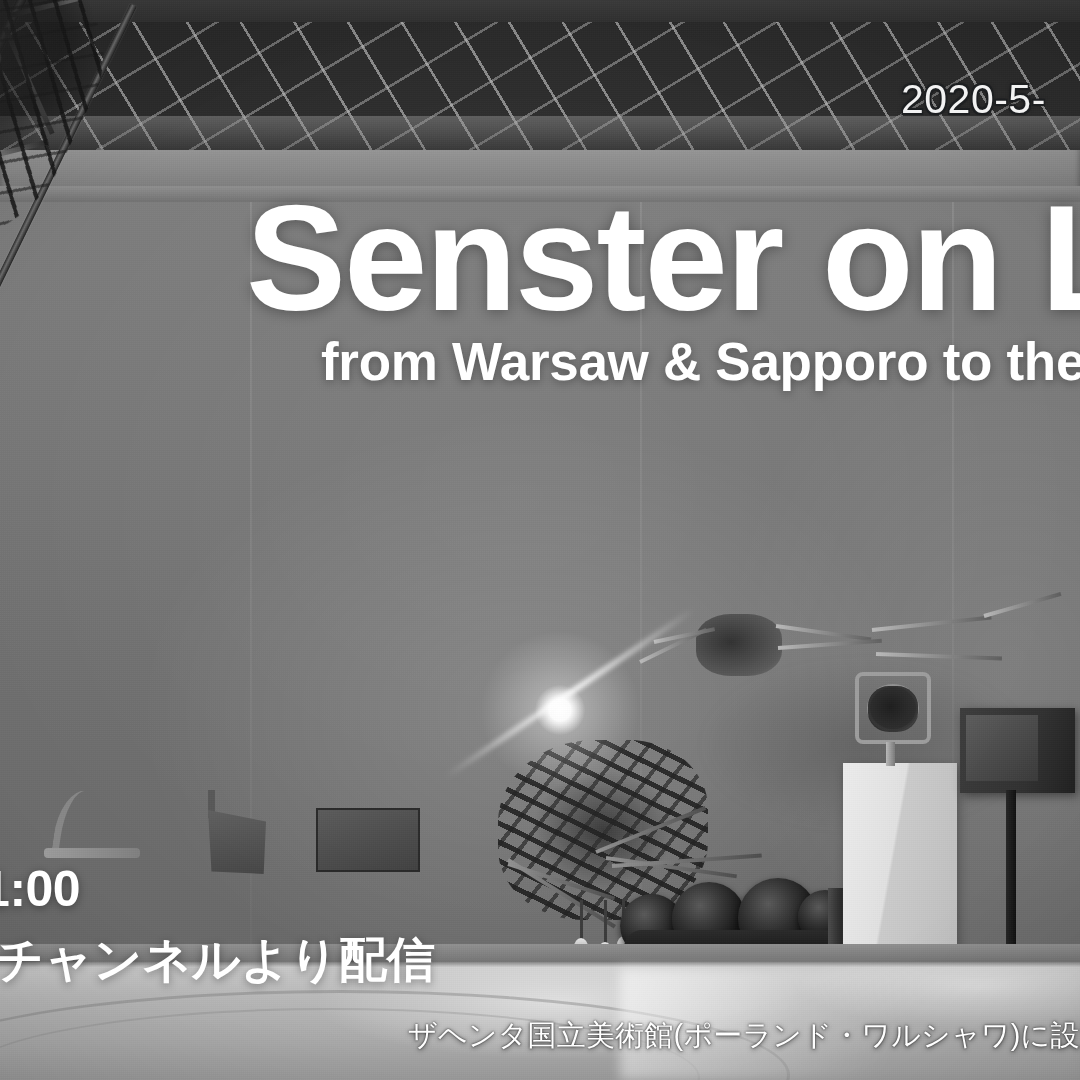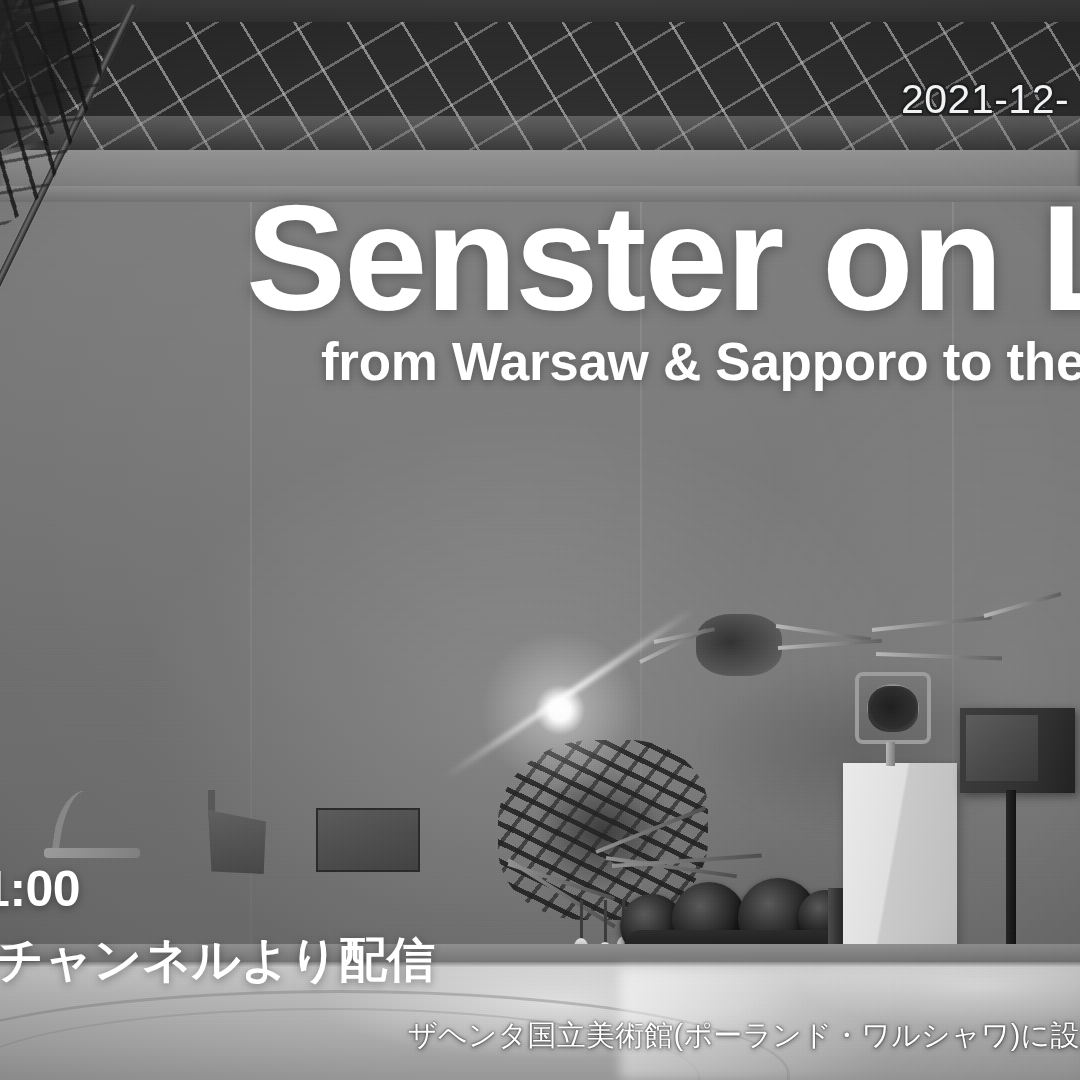--- a/index.html
+++ b/index.html
@@ -425,21 +425,21 @@
     <div class="floorcircle"></div>
     <div class="floorcircle2"></div>
     <div class="floorsheen"></div>
 
     <div class="grade"></div>
     <div class="grain"></div>
   </div>
 
   <div class="overlay">
 
-    <div class="date">2021-12-</div>
+    <div class="date">2020-5-</div>
 
     <h1 class="title">Senster on L</h1>
 
     <h2 class="subtitle">from Warsaw &amp; Sapporo to the </h2>
 
     <div class="schedule">
       <div class="sched-time">00-21:00</div>
       <div class="sched-channel">Tubeチャンネルより配信</div>
     </div>
 

